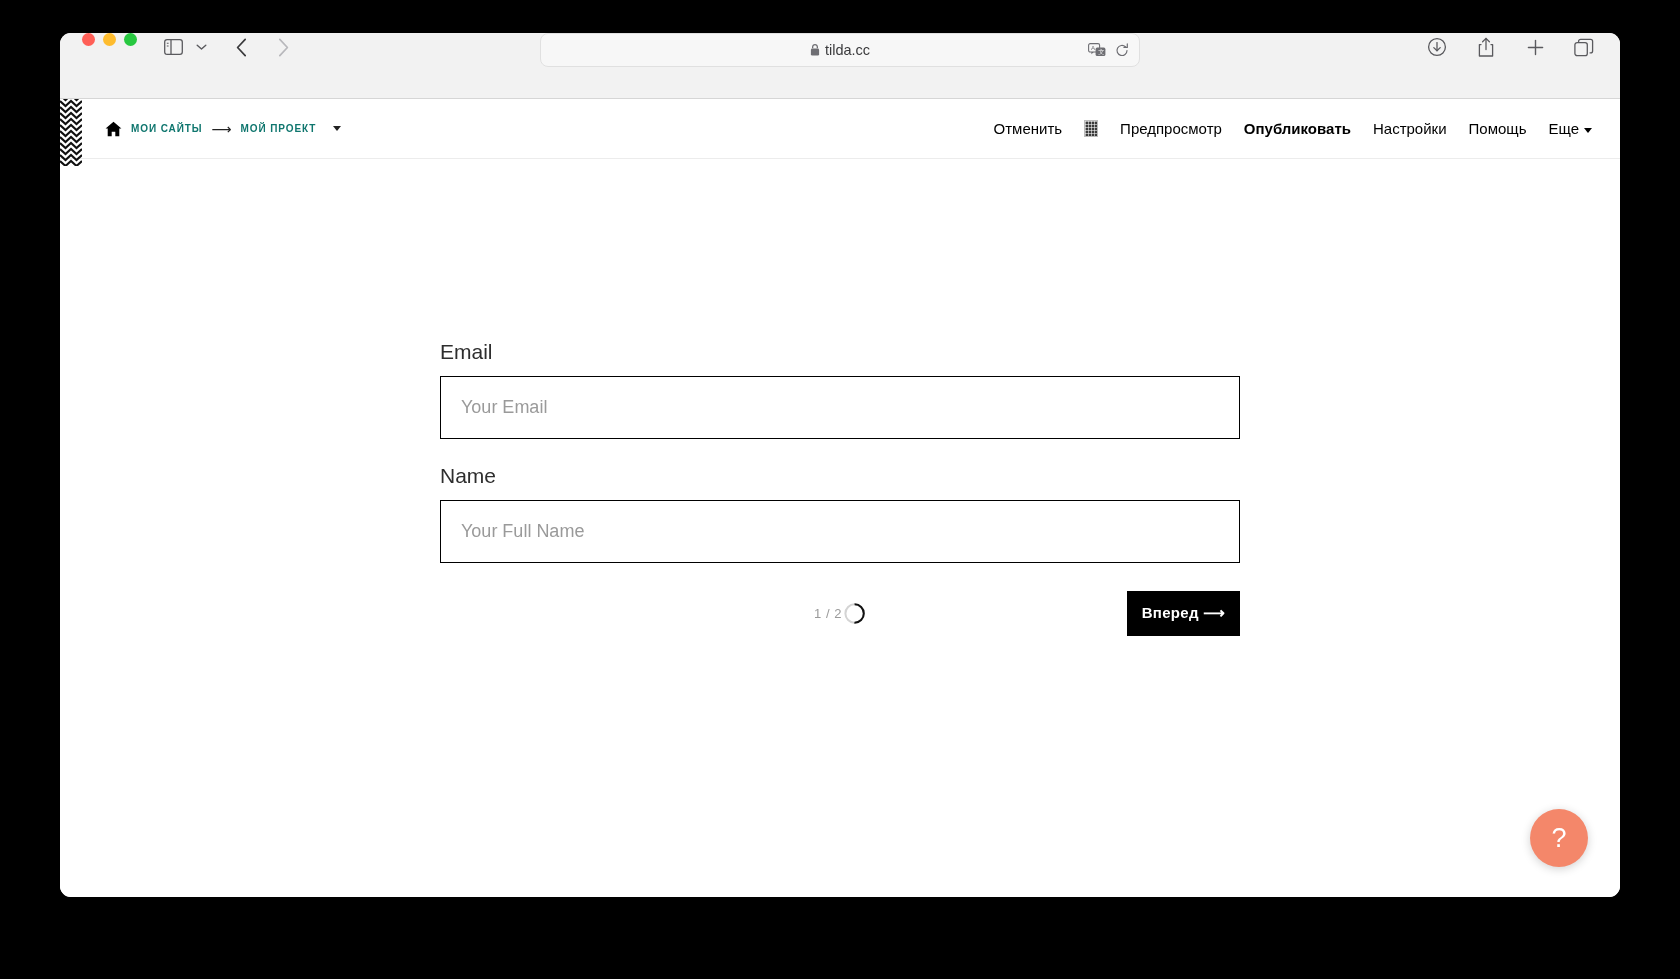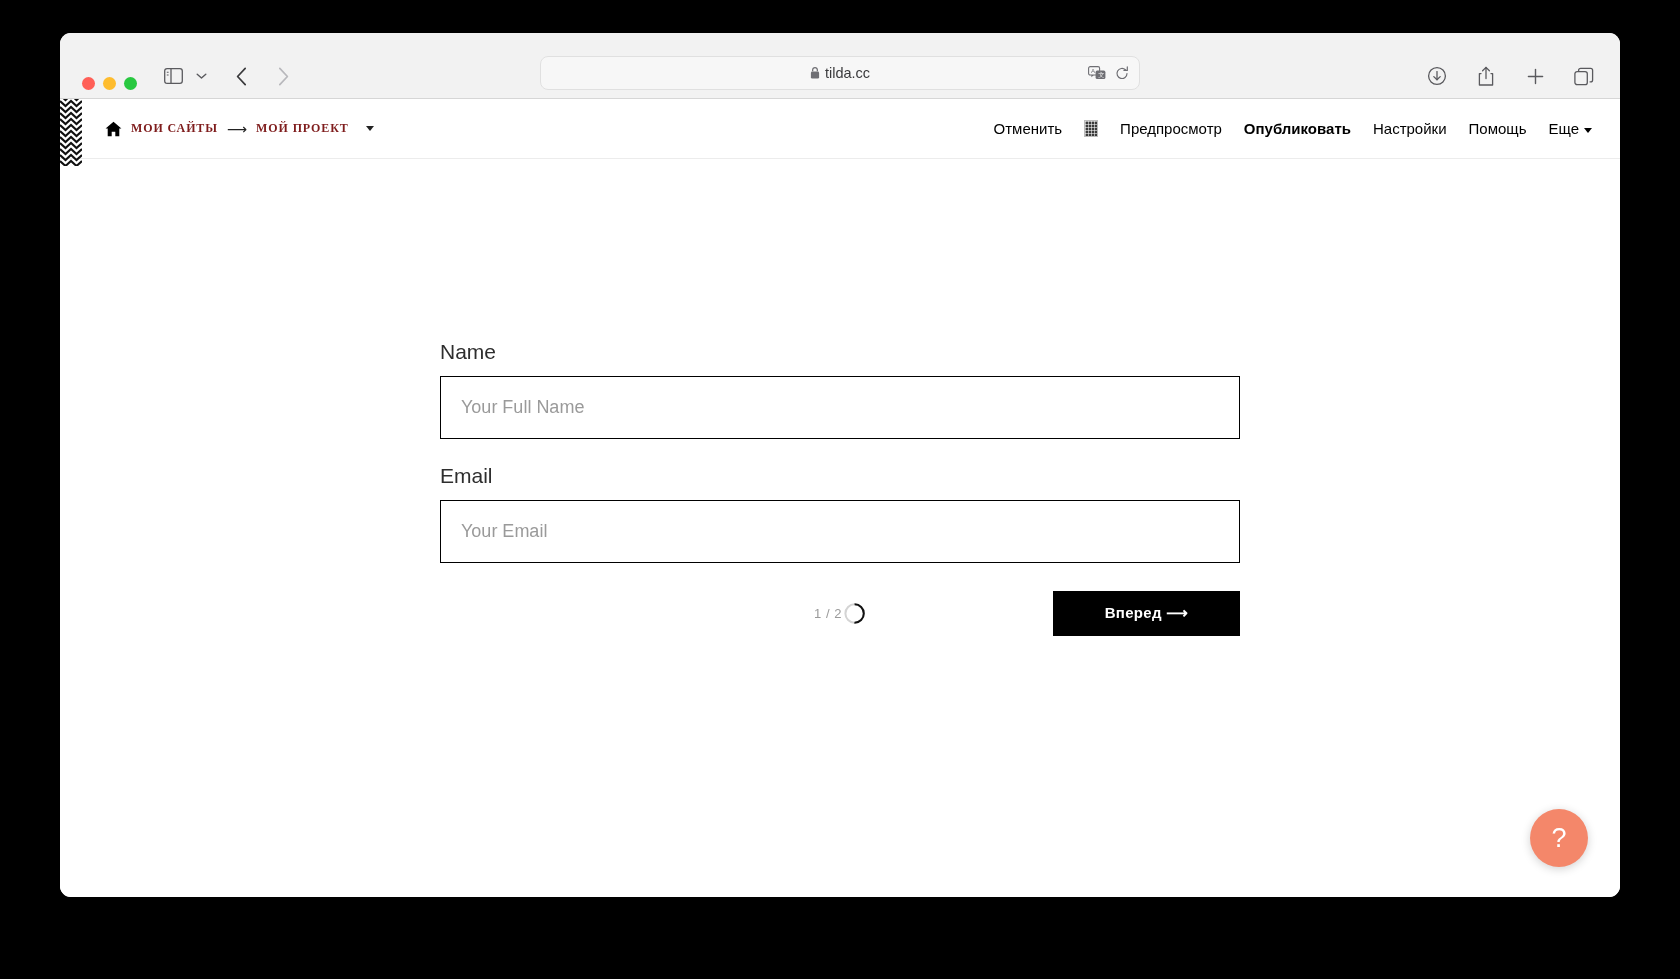--- a/index.html
+++ b/index.html
@@ -26,22 +26,22 @@
     display: flex;
     flex-direction: column;
   }
 
   
   .browser-toolbar {
     height: 66px;
     background: #f2f2f2;
     border-bottom: 1px solid #d6d6d6;
     display: flex;
-    align-items: flex-end;
-    padding: 8px 22px;
+    align-items: flex-start;
+    padding: 0 22px;
     flex: 0 0 66px;
     position: relative;
   }
 
   .traffic-lights {
     display: flex;
     align-items: center;
     gap: 8px;
     margin-right: 22px;
   }
@@ -130,26 +130,25 @@
   .tilda-logo svg { display: block; }
 
   .breadcrumb {
     display: flex;
     align-items: center;
     gap: 9px;
     margin-left: 45px;
   }
   .home-icon { color: #000; display: flex; align-items: center; }
   .bc-link {
-    font-size: 12px;
+    font-size: 10px;
     font-weight: bold;
     letter-spacing: 0.9px;
-    color: #7f1d1d;
+    color: #0f766e;
     text-transform: uppercase;
-    font-family: Liberation Serif, serif;
   }
   .bc-sep { color: #222; font-size: 14px; line-height: 1; }
   .bc-caret {
     width: 0; height: 0;
     border-left: 4.5px solid transparent;
     border-right: 4.5px solid transparent;
     border-top: 5px solid #222;
     margin-left: 8px;
   }
 
@@ -240,21 +239,21 @@
     letter-spacing: 0.5px;
   }
   .progress-ring { width: 23px; height: 23px; display: block; }
 
   .submit-btn {
     margin-left: auto;
     background: #000000;
     color: #ffffff;
     border: none;
     height: 45px;
-    padding: 0 52px;
+    padding: 0 15px;
     font-size: 15px;
     font-weight: bold;
     font-family: "Liberation Sans", sans-serif;
     cursor: pointer;
     letter-spacing: 0.3px;
     white-space: nowrap;
   }
 
   
   .help-bubble {
@@ -417,27 +416,27 @@
         <span class="nav-item">Настройки</span>
         <span class="nav-item">Помощь</span>
         <span class="nav-item"><span>Еще</span><span class="nav-caret"></span></span>
       </div>
     </div>
 
     <div class="form-area">
       <div class="form-inner">
 
         <div class="field-group">
+          <div class="field-label">Email</div>
+          <input class="field-input" type="text" placeholder="Your Email" style="">
+        </div>
+
+        <div class="field-group">
           <div class="field-label">Name</div>
           <input class="field-input" type="text" placeholder="Your Full Name" style="">
-        </div>
-
-        <div class="field-group">
-          <div class="field-label">Email</div>
-          <input class="field-input" type="text" placeholder="Your Email" style="">
         </div>
 
         <div class="form-footer">
           <div class="step-indicator">
             <span class="step-text">1 / 2</span>
             <svg class="progress-ring" viewBox="0 0 24 24">
               <circle cx="12" cy="12" r="9.6" fill="none" stroke="#d4d4d4" stroke-width="2.1"></circle>
               <circle id="ring-progress" cx="12" cy="12" r="9.6" fill="none" stroke="#111111" stroke-width="2.1" stroke-dasharray="60.32" stroke-dashoffset="30.16" transform="rotate(-90 12 12)" stroke-linecap="butt"></circle>
             </svg>
           </div>

